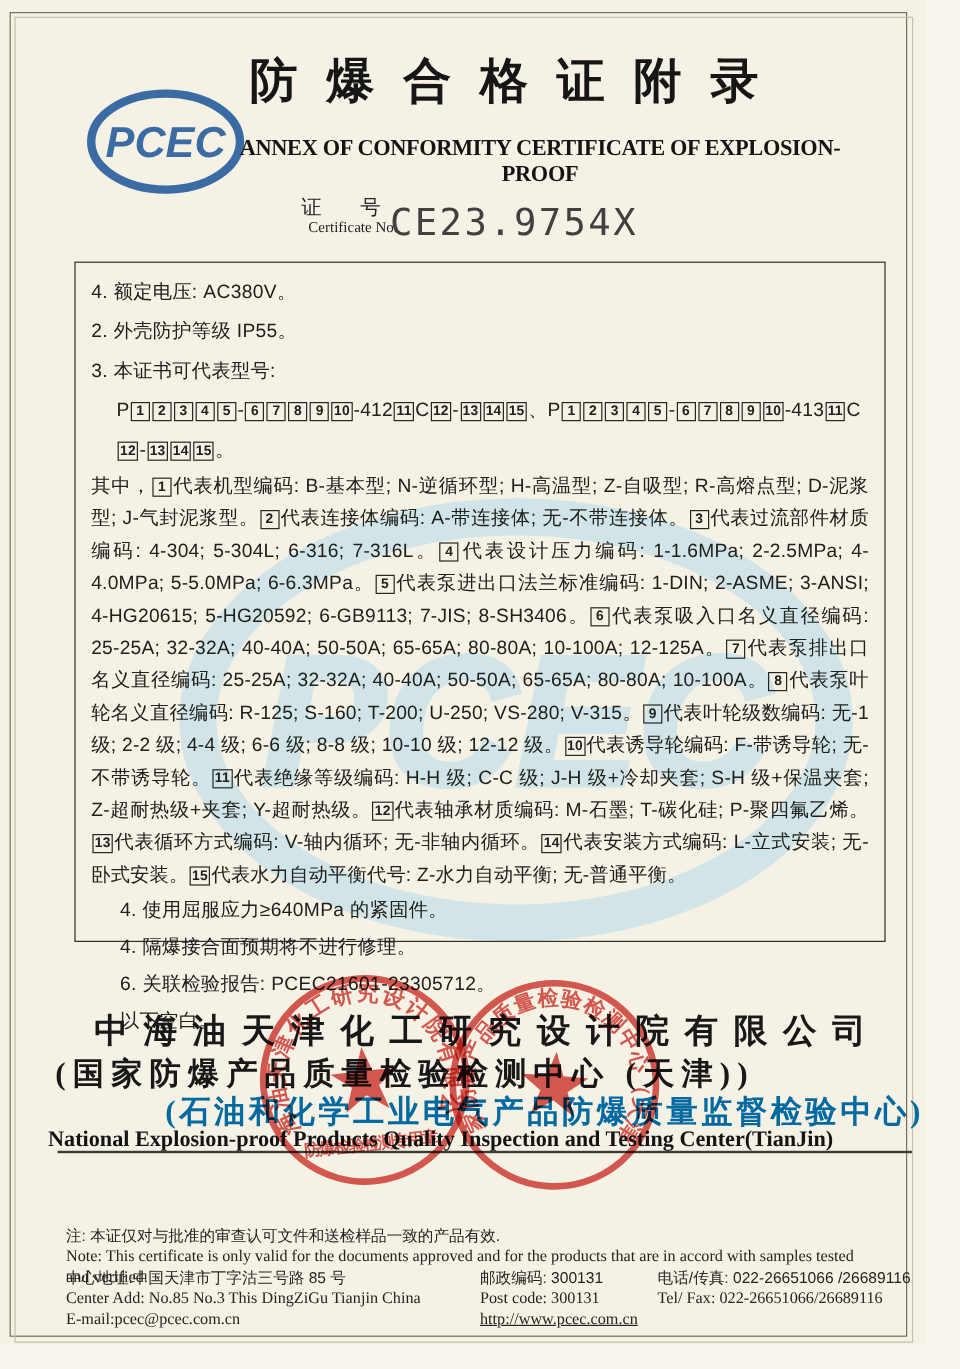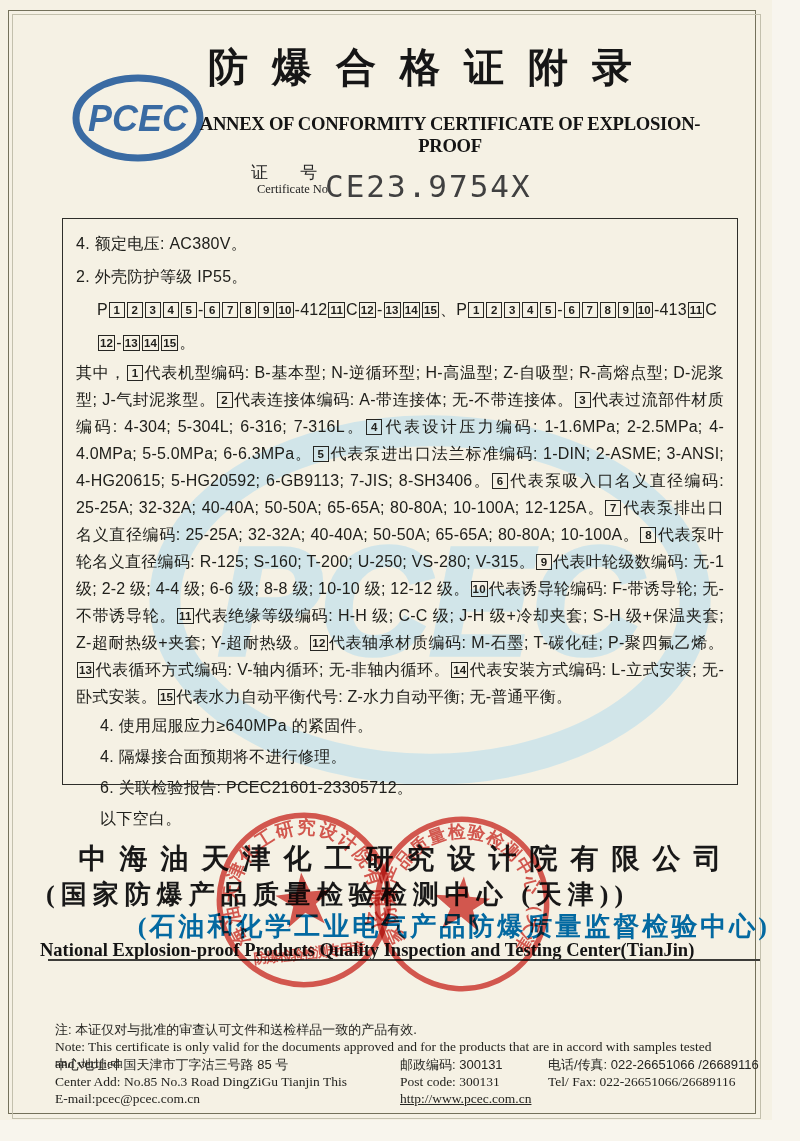--- a/index.html
+++ b/index.html
@@ -118,20 +118,21 @@
   <div class="certno-value">CE23.9754X</div>
 
   <svg class="watermark" viewBox="0 0 200 132">
     <ellipse cx="100" cy="66" rx="94" ry="60" fill="none" stroke="#b5ddee" stroke-width="11"></ellipse>
     <text x="100" y="85" text-anchor="middle" font-family="Liberation Sans, sans-serif" font-size="54" font-weight="bold" font-style="italic" fill="#b5ddee" stroke="#b5ddee" stroke-width="2">PCEC</text>
   </svg>
 
   <div class="bodybox">
     <div class="item">4.  额定电压: AC380V。</div>
     <div class="item">2.  外壳防护等级 IP55。</div>
+    <div class="item">3.  本证书可代表型号:</div>
     <div class="model">P<span class="boxnum">1</span><span class="boxnum">2</span><span class="boxnum">3</span><span class="boxnum">4</span><span class="boxnum">5</span>-<span class="boxnum">6</span><span class="boxnum">7</span><span class="boxnum">8</span><span class="boxnum">9</span><span class="boxnum">10</span>-412<span class="boxnum">11</span>C<span class="boxnum">12</span>-<span class="boxnum">13</span><span class="boxnum">14</span><span class="boxnum">15</span>、P<span class="boxnum">1</span><span class="boxnum">2</span><span class="boxnum">3</span><span class="boxnum">4</span><span class="boxnum">5</span>-<span class="boxnum">6</span><span class="boxnum">7</span><span class="boxnum">8</span><span class="boxnum">9</span><span class="boxnum">10</span>-413<span class="boxnum">11</span>C<span class="boxnum">12</span>-<span class="boxnum">13</span><span class="boxnum">14</span><span class="boxnum">15</span>。</div>
     <div class="explain">其中，<span class="boxnum">1</span>代表机型编码: B-基本型; N-逆循环型; H-高温型; Z-自吸型; R-高熔点型; D-泥浆型; J-气封泥浆型。<span class="boxnum">2</span>代表连接体编码: A-带连接体; 无-不带连接体。<span class="boxnum">3</span>代表过流部件材质编码: 4-304; 5-304L; 6-316; 7-316L。<span class="boxnum">4</span>代表设计压力编码: 1-1.6MPa; 2-2.5MPa; 4-4.0MPa; 5-5.0MPa; 6-6.3MPa。<span class="boxnum">5</span>代表泵进出口法兰标准编码: 1-DIN; 2-ASME; 3-ANSI; 4-HG20615; 5-HG20592; 6-GB9113; 7-JIS; 8-SH3406。<span class="boxnum">6</span>代表泵吸入口名义直径编码: 25-25A; 32-32A; 40-40A; 50-50A; 65-65A; 80-80A; 10-100A; 12-125A。<span class="boxnum">7</span>代表泵排出口名义直径编码: 25-25A; 32-32A; 40-40A; 50-50A; 65-65A; 80-80A; 10-100A。<span class="boxnum">8</span>代表泵叶轮名义直径编码: R-125; S-160; T-200; U-250; VS-280; V-315。<span class="boxnum">9</span>代表叶轮级数编码: 无-1 级; 2-2 级; 4-4 级; 6-6 级; 8-8 级; 10-10 级; 12-12 级。<span class="boxnum">10</span>代表诱导轮编码: F-带诱导轮; 无-不带诱导轮。<span class="boxnum">11</span>代表绝缘等级编码: H-H 级; C-C 级; J-H 级+冷却夹套; S-H 级+保温夹套; Z-超耐热级+夹套; Y-超耐热级。<span class="boxnum">12</span>代表轴承材质编码: M-石墨; T-碳化硅; P-聚四氟乙烯。<span class="boxnum">13</span>代表循环方式编码: V-轴内循环; 无-非轴内循环。<span class="boxnum">14</span>代表安装方式编码: L-立式安装; 无-卧式安装。<span class="boxnum">15</span>代表水力自动平衡代号: Z-水力自动平衡; 无-普通平衡。</div>
     <div class="item-sm">4. 使用屈服应力≥640MPa 的紧固件。</div>
     <div class="item-sm">4. 隔爆接合面预期将不进行修理。</div>
     <div class="item-sm">6. 关联检验报告: PCEC21601-23305712。</div>
     <div class="item-sm">以下空白。</div>
   </div>
 
   <div class="issuer-1">中海油天津化工研究设计院有限公司</div>
   <div class="issuer-2">(国家防爆产品质量检验检测中心 (天津))</div>
@@ -160,21 +161,21 @@
       <textPath href="#arcR" startOffset="50%" text-anchor="middle">国家防爆产品质量检验检测中心（天津）</textPath>
     </text>
     <polygon points="100,70 107.6,91.6 130.4,92.1 112.3,105.8 119.8,127.9 100,114 80.2,127.9 87.7,105.8 69.6,92.1 92.4,91.6" fill="#d6453f"></polygon>
   </svg>
 
   <div class="foot f-cn note-cn">注: 本证仅对与批准的审查认可文件和送检样品一致的产品有效.</div>
   <div class="foot f-en note-en">Note: This certificate is only valid for the documents approved and for the products that are in accord with samples tested and verified.</div>
 
   <div class="foot col1">
     <div class="f-cn">中心地址:中国天津市丁字沽三号路 85 号</div>
-    <div class="f-en">Center Add: No.85 No.3 Road DingZiGu Tianjin This</div>
+    <div class="f-en">Center Add: No.85 No.3 This DingZiGu Tianjin China</div>
     <div class="f-en">E-mail:pcec@pcec.com.cn</div>
   </div>
   <div class="foot col2">
     <div class="f-cn">邮政编码: 300131</div>
     <div class="f-en">Post code: 300131</div>
     <div class="f-en underline">http://www.pcec.com.cn</div>
   </div>
   <div class="foot col3">
     <div class="f-cn">电话/传真: 022-26651066 /26689116</div>
     <div class="f-en">Tel/ Fax: 022-26651066/26689116</div>

